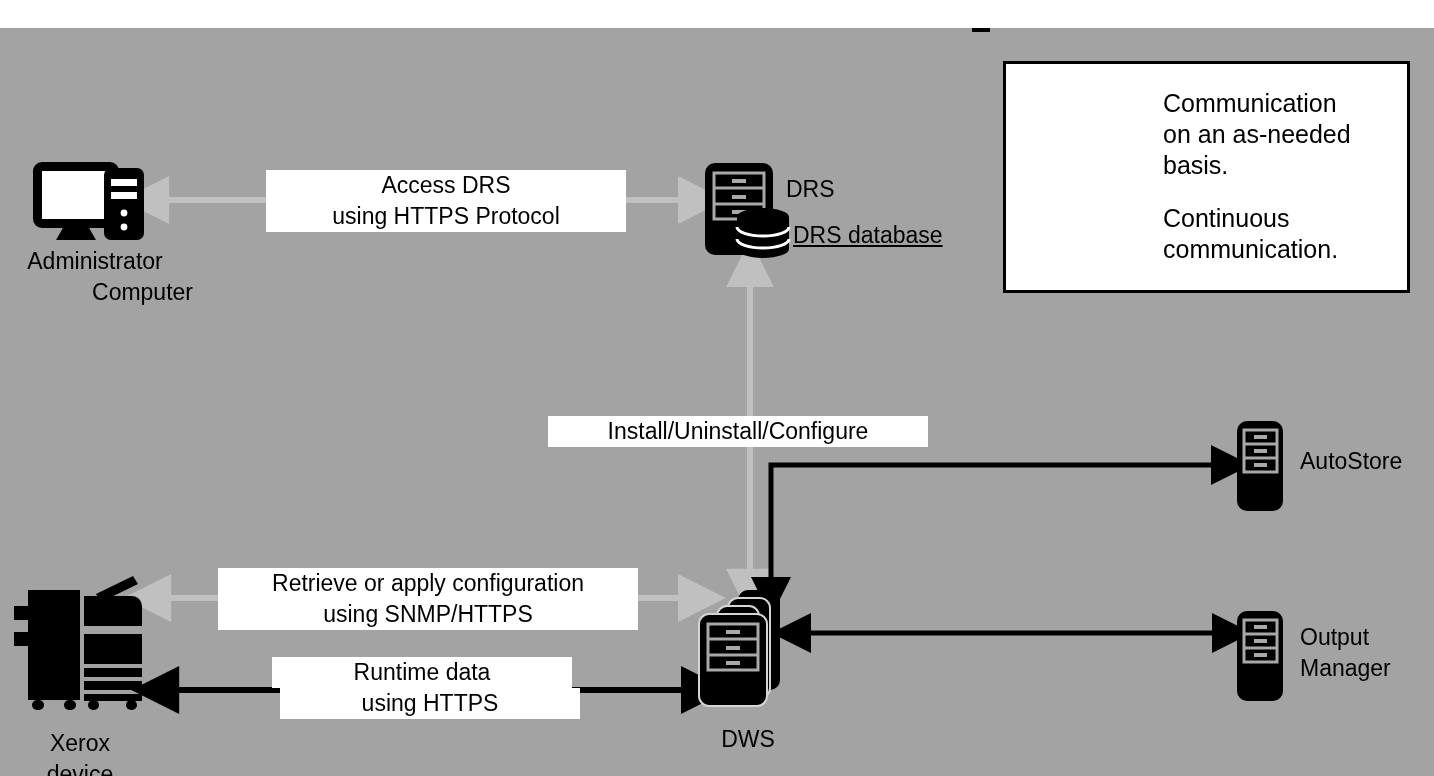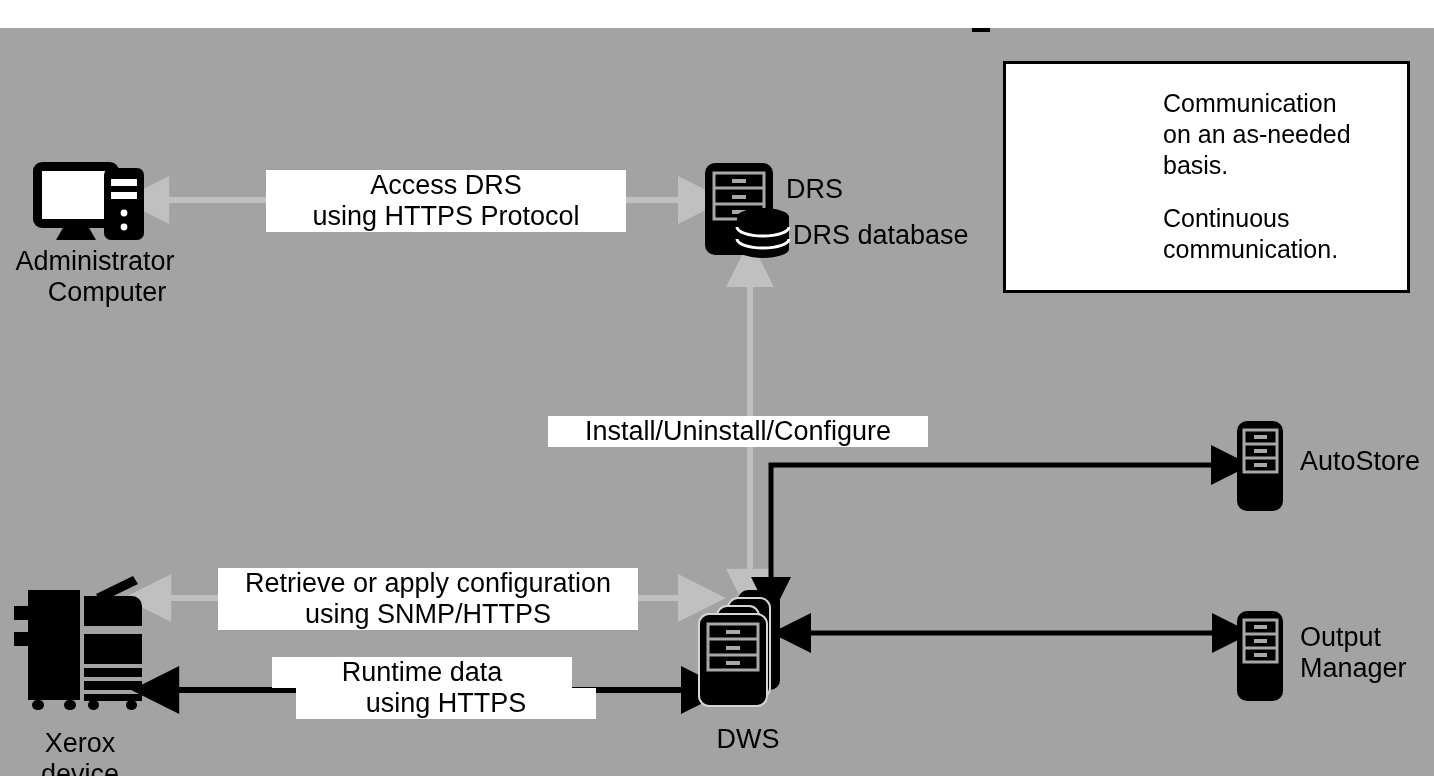--- a/index.html
+++ b/index.html
@@ -16,21 +16,21 @@
     position: relative;
     width: 1434px;
     height: 776px;
     background: #a3a3a3;
     overflow: hidden;
     margin-top: 28px;
   }
   .lbl {
     position: absolute;
     font-family: "Liberation Sans", sans-serif;
-    font-size: 27px;
+    font-size: 23px;
     line-height: 31px;
     color: #000000;
     white-space: pre;
   }
   .lbl.center { text-align: center; }
   .lbl.left { text-align: left; }
 
   .svg-layer {
     position: absolute;
     left: 0;
@@ -199,40 +199,40 @@
   <div class="legend-box"></div>
 
   <div class="legend-text" style="left:1163px; top:60px;">Communication</div>
   <div class="legend-text" style="left:1163px; top:91px;">on an as-needed</div>
   <div class="legend-text" style="left:1163px; top:122px;">basis.</div>
 
   <div class="legend-text" style="left:1163px; top:175px;">Continuous</div>
   <div class="legend-text" style="left:1163px; top:206px;">communication.</div>
 
   <div class="lbl center" style="left:0px; top:218px; width:190px;">Administrator</div>
-  <div class="lbl center" style="left:12px; top:249px; width:190px;">Computer</div>
+  <div class="lbl center" style="left:3px; top:249px; width:190px;text-align:right;">Computer</div>
 
   <div class="lbl left" style="left:786px; top:146px;">DRS</div>
 
-  <div class="lbl left" style="left:793px; top:192px;">DRS database</div>
+  <div class="lbl left" style="left:793px; top:192px;text-decoration:underline;">DRS database</div>
 
   <div class="lbl center" style="left:678px; top:696px; width:140px;">DWS</div>
 
   <div class="lbl center" style="left:0px; top:700px; width:160px;">Xerox</div>
   <div class="lbl center" style="left:0px; top:731px; width:160px;">device</div>
 
   <div class="lbl left" style="left:1300px; top:418px;">AutoStore</div>
 
   <div class="lbl left" style="left:1300px; top:594px;">Output</div>
   <div class="lbl left" style="left:1300px; top:625px;">Manager</div>
 
   <div class="lbl center" style="left:266px; top:142px; width:360px; background:#ffffff;">Access DRS</div>
   <div class="lbl center" style="left:266px; top:173px; width:360px; background:#ffffff;">using HTTPS Protocol</div>
 
   <div class="lbl center" style="left:548px; top:388px; width:380px; background:#ffffff;">Install/Uninstall/Configure</div>
 
   <div class="lbl center" style="left:218px; top:571px; width:420px; background:#ffffff;">using SNMP/HTTPS</div>
   <div class="lbl center" style="left:218px; top:540px; width:420px; background:#ffffff;">Retrieve or apply configuration</div>
 
   <div class="lbl center" style="left:272px; top:629px; width:300px; background:#ffffff;">Runtime data</div>
-  <div class="lbl center" style="left:296px; top:660px; width:300px; background:#ffffff;">using HTTPS</div>
+  <div class="lbl center" style="left:280px; top:660px; width:300px; background:#ffffff;">using HTTPS</div>
 
 </div>
 
 </body></html>

